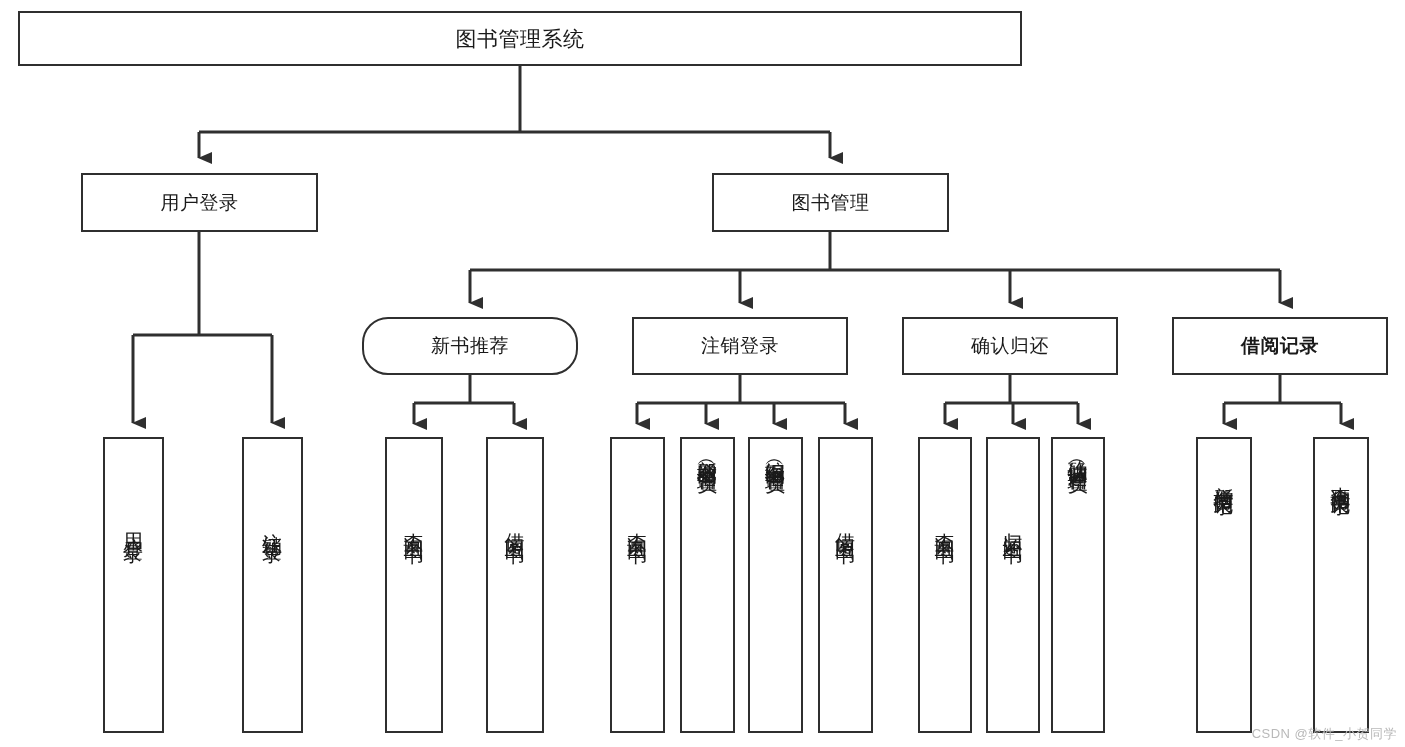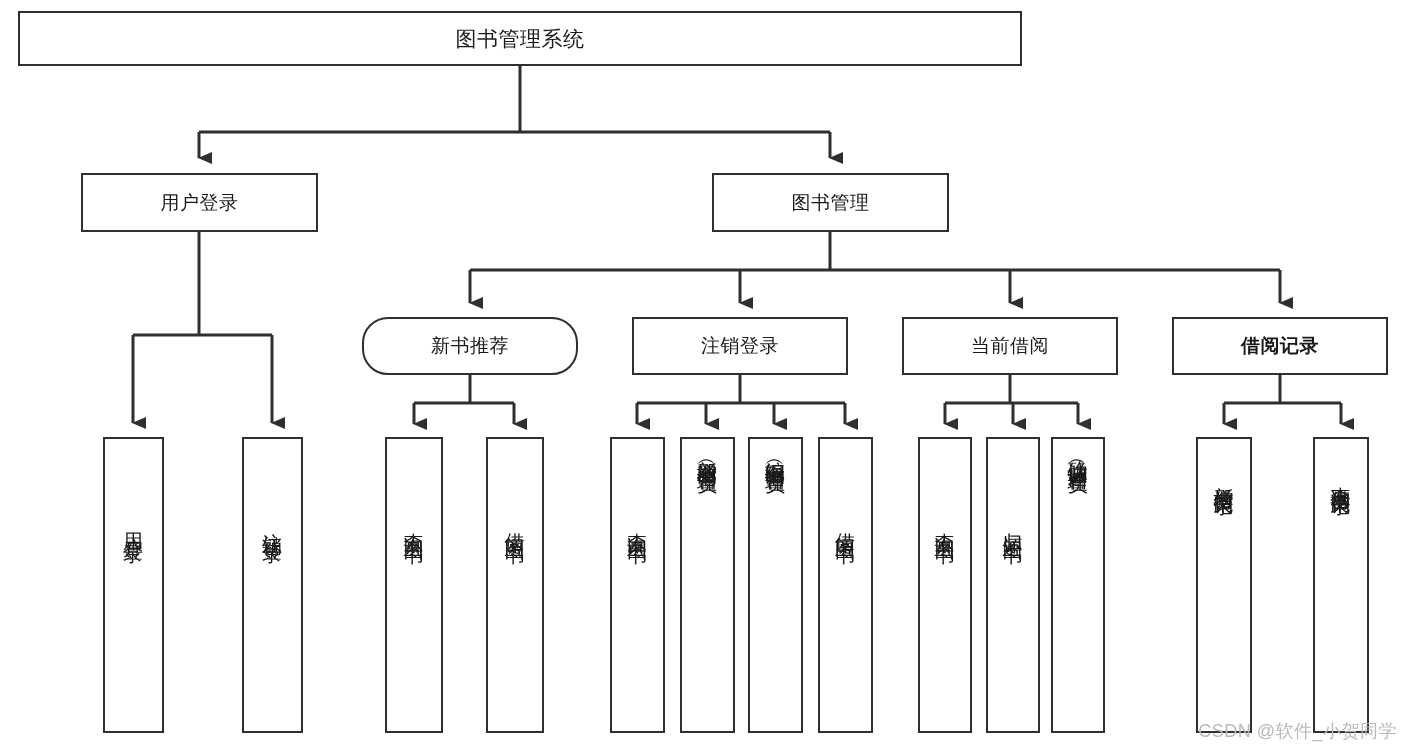--- a/index.html
+++ b/index.html
@@ -65,21 +65,21 @@
     white-space: normal;
     max-height: 100%;
   }
   .node.leaf.tall .node-label {
     letter-spacing: 2px;
   }
   .watermark {
     position: absolute;
     right: 8px;
     bottom: 4px;
-    font-size: 18px;
+    font-size: 13px;
     color: #b9b9b9;
     letter-spacing: 0.5px;
     white-space: nowrap;
     user-select: none;
   }
 </style>
 </head>
 <body>
 
 <div id="canvas">
@@ -147,21 +147,21 @@
     <span class="node-label">图书管理</span>
   </div>
 
   <div class="node branch" style="left:362px; top:317px; width:216px; height:58px;border-radius:26px;">
     <span class="node-label">新书推荐</span>
   </div>
   <div class="node branch" style="left:632px; top:317px; width:216px; height:58px;">
     <span class="node-label">注销登录</span>
   </div>
   <div class="node branch" style="left:902px; top:317px; width:216px; height:58px;">
-    <span class="node-label">当前借阅</span>
+    <span class="node-label">确认归还</span>
   </div>
   <div class="node branch" style="left:1172px; top:317px; width:216px; height:58px;font-weight:bold;">
     <span class="node-label">借阅记录</span>
   </div>
 
   <div class="node leaf" style="left:103px; top:437px; width:61px; height:296px; padding-top:78px;">
     <span class="node-label">用户登录</span>
   </div>
   <div class="node leaf" style="left:242px; top:437px; width:61px; height:296px; padding-top:78px;">
     <span class="node-label">注销登录</span>

